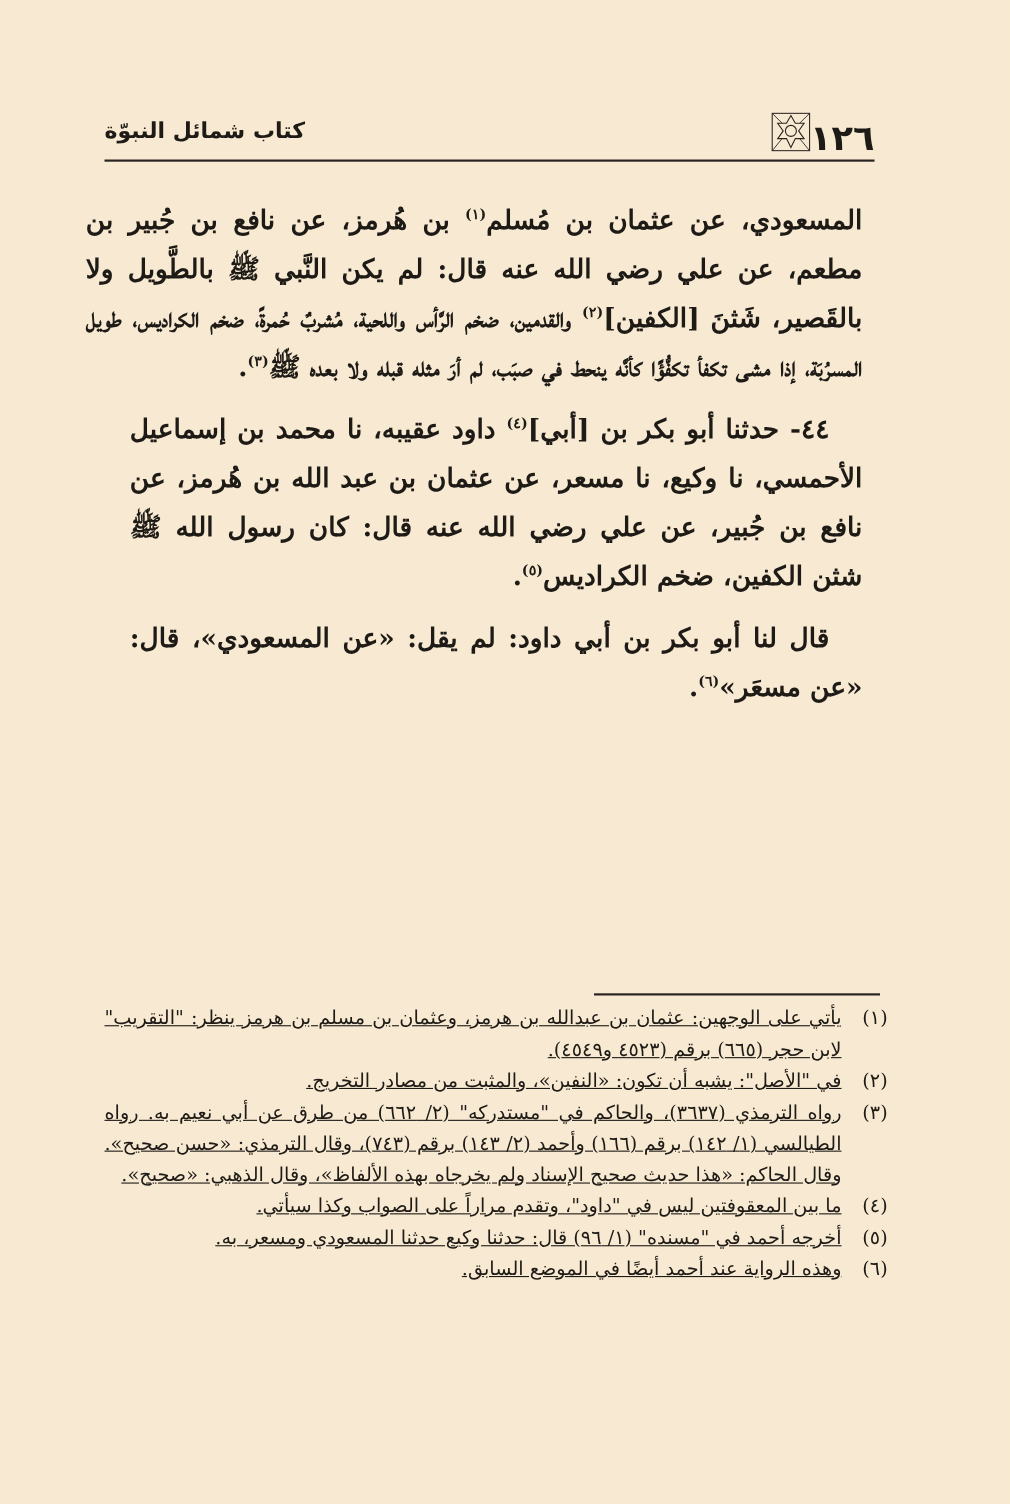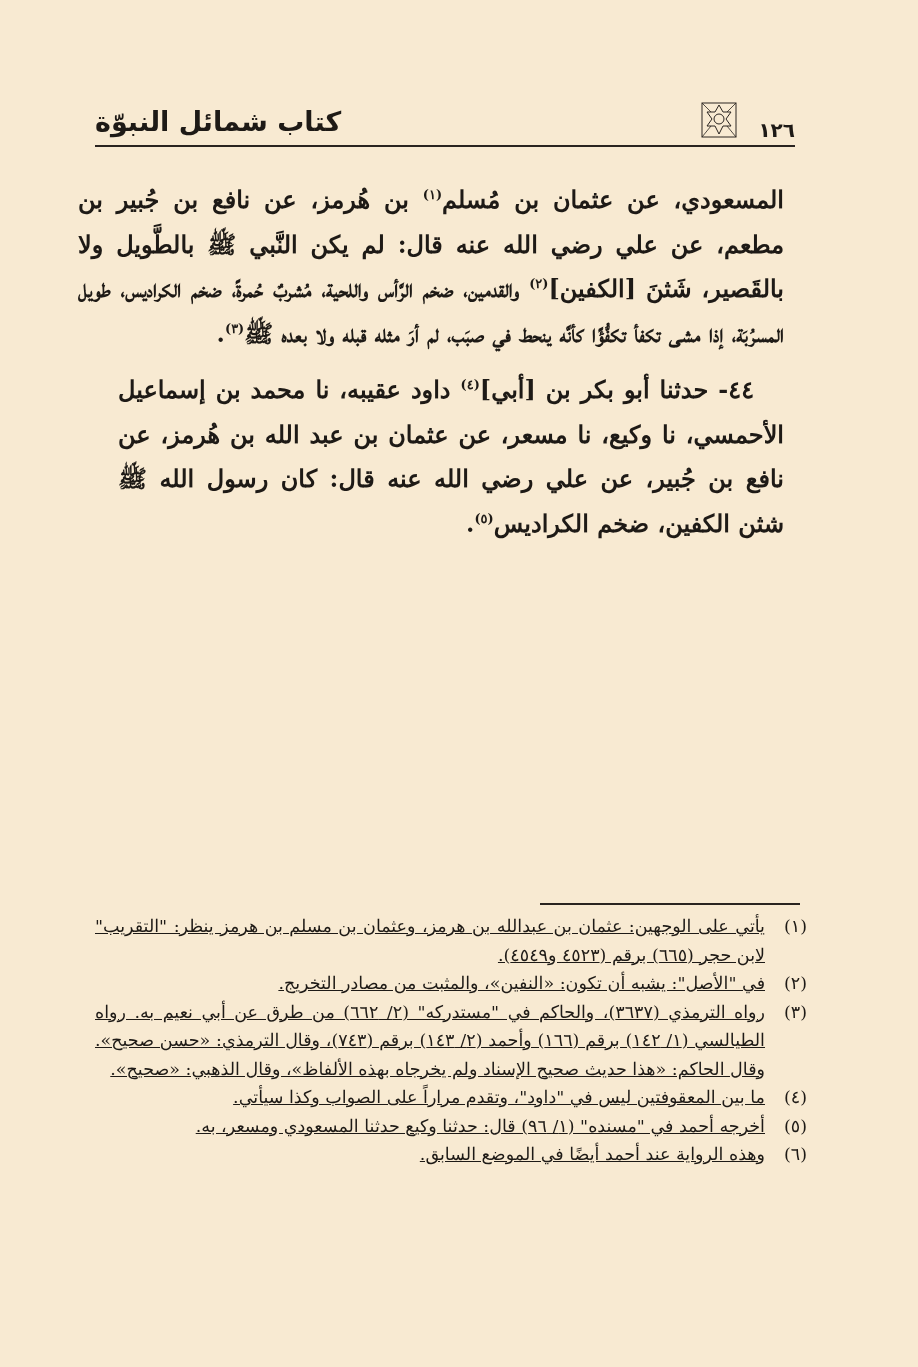--- a/index.html
+++ b/index.html
@@ -9,28 +9,28 @@
     font-family: "DejaVu Serif", serif;
     color: #1e1a16;
     position: relative;
   }
   .page { position: absolute; left: 0; top: 0; width: 918px; height: 1367px; }
   .header {
     position: absolute; left: 95px; top: 102px; width: 700px; height: 40px;
     direction: rtl;
   }
   .header .page-num {
-    position: absolute; right: 0; top: 16px; font-size: 20px; font-weight: bold;
+    position: absolute; right: 0; top: 4px; font-size: 32px; font-weight: bold;
     font-family: "DejaVu Sans", sans-serif;
   }
   .header .ornament {
     position: absolute; right: 58px; top: 0; width: 36px; height: 36px;
   }
   .header .title {
-    position: absolute; left: 0; top: 4px; font-size: 27px; font-weight: bold;
+    position: absolute; left: 0; top: 4px; font-size: 20px; font-weight: bold;
     font-family: "DejaVu Sans", sans-serif;
   }
   .header-rule {
     position: absolute; left: 95px; top: 145px; width: 700px; height: 2px; background: #2a2420;
   }
   .body-text {
     position: absolute; left: 78px; top: 178px; width: 706px;
     direction: rtl; text-align: justify; text-align-last: right;
     font-size: 24px; line-height: 44.5px; font-weight: bold;
   }
@@ -72,20 +72,23 @@
   </div>
   <div class="header-rule"></div>
 
   <div class="body-text">
     <p>
       <span>المسعودي، عن عثمان بن مُسلم</span><sup>(١)</sup><span> بن هُرمز، عن نافع بن جُبير بن مطعم، عن علي رضي الله عنه قال: لم يكن النَّبي ﷺ بالطَّويل ولا بالقَصير، شَثنَ [الكفين]</span><sup>(٢)</sup><span> والقدمين، ضخم الرَّأس واللحية، مُشربٌ حُمرةً، ضخم الكراديس، طويل المسرُبَة، إذا مشى تكفأ تكفُّؤًا كأنَّه ينحط في صبَب، لم أرَ مثله قبله ولا بعده ﷺ</span><sup>(٣)</sup><span>.</span>
     </p>
     <p class="indent">
       <span>٤٤- حدثنا أبو بكر بن [أبي]</span><sup>(٤)</sup><span> داود عقيبه، نا محمد بن إسماعيل الأحمسي، نا وكيع، نا مسعر، عن عثمان بن عبد الله بن هُرمز، عن نافع بن جُبير، عن علي رضي الله عنه قال: كان رسول الله ﷺ شثن الكفين، ضخم الكراديس</span><sup>(٥)</sup><span>.</span>
     </p>
+    <p class="indent">
+      <span>قال لنا أبو بكر بن أبي داود: لم يقل: «عن المسعودي»، قال: «عن مسعَر»</span><sup>(٦)</sup><span>.</span>
+    </p>
   </div>
 
   <div class="footnote-rule"></div>
 
   <div class="footnotes">
     <div class="fn">
       <span class="num">(١)</span>
       <span class="txt">يأتي على الوجهين: عثمان بن عبدالله بن هرمز، وعثمان بن مسلم بن هرمز ينظر: "التقريب" لابن حجر (٦٦٥) برقم (٤٥٢٣ و٤٥٤٩).</span>
     </div>
     <div class="fn">

